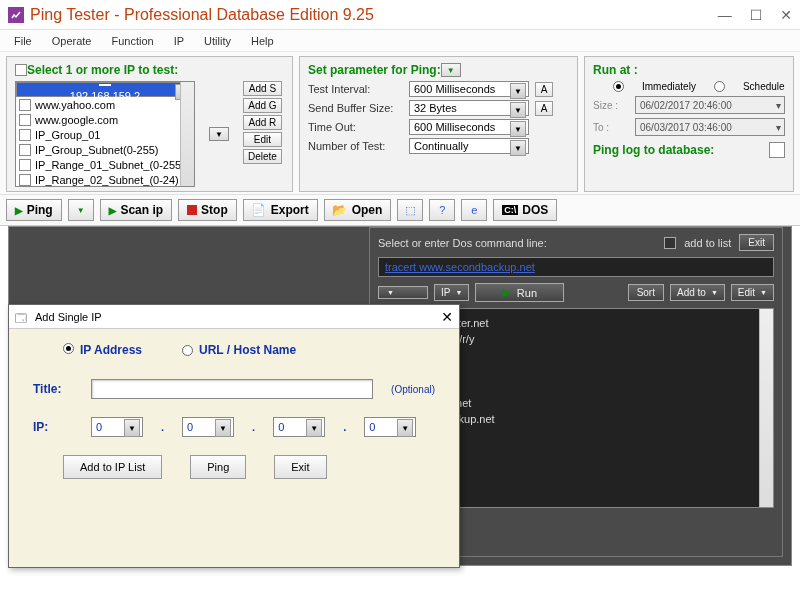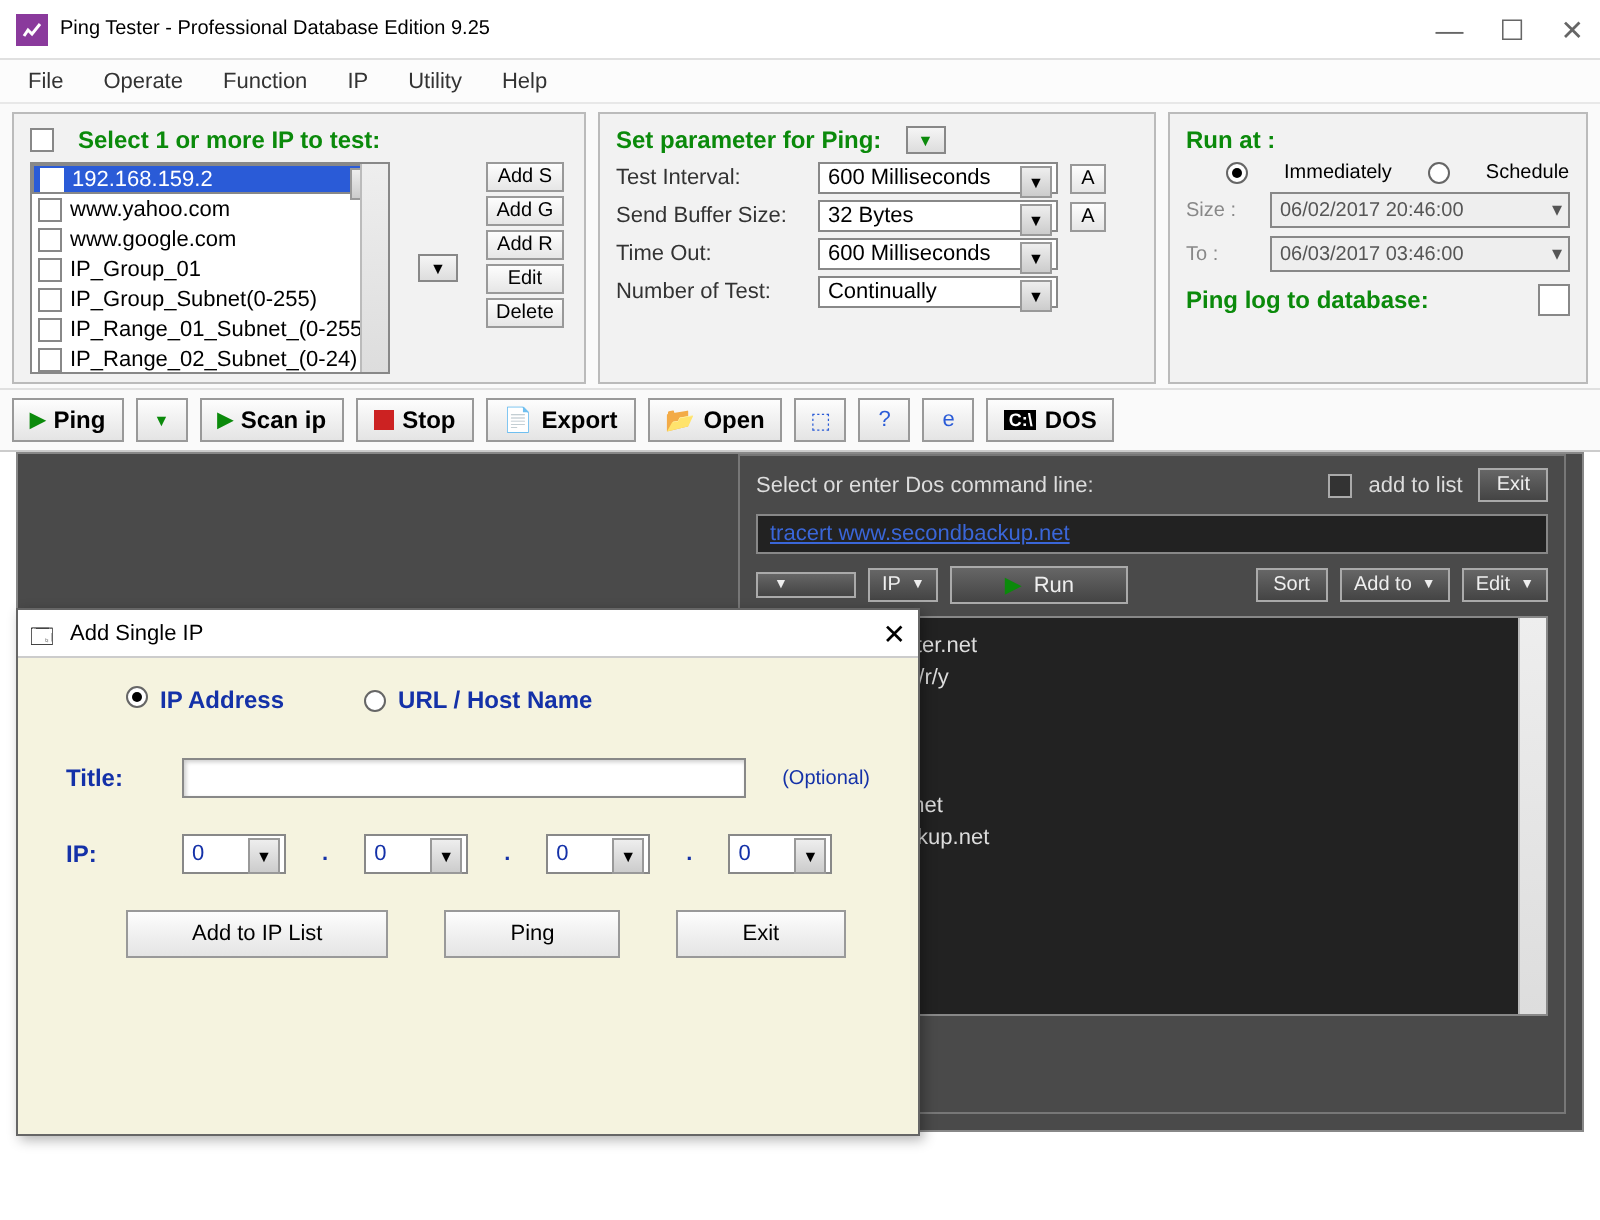--- a/index.html
+++ b/index.html
@@ -1,33 +1,33 @@
 <!DOCTYPE html>
 <html><head>
 <meta charset="utf-8">
 <style>
 * { box-sizing: border-box; margin: 0; padding: 0; }
 body { font-family: Tahoma, Arial, sans-serif; font-size: 11px; background: #fff; width: 800px; height: 610px; overflow: hidden; position: relative; }
 .titlebar { height: 30px; background: #fff; border-bottom: 1px solid #e0e0e0; display: flex; align-items: center; padding: 0 8px; }
 .titlebar .icon { width: 16px; height: 16px; background: #8a3a9c; margin-right: 6px; display:flex; align-items:center; justify-content:center; }
 .titlebar .icon svg { width:10px; height:10px; }
-.titlebar .title { flex: 1; color: #000000; font-size: 10px; }
+.titlebar .title { flex: 1; color: #c2410c; font-size: 16px; }
 .winbtns { display: flex; gap: 18px; color: #666; }
 .winbtns span { cursor: default; font-size: 14px; }
 .menubar { height: 22px; background: #fcfcfc; border-bottom: 1px solid #e8e8e8; display: flex; align-items: center; padding: 0 6px; gap: 4px; }
 .menubar span { padding: 2px 8px; color: #333; font-size: 11px; }
 .panels { display: flex; padding: 4px 6px 2px 6px; gap: 6px; background: #fafafa; }
 .panel { border: 1px solid #bbb; background: #f2f2f2; padding: 6px 8px 4px 8px; position: relative; }
-.panel-h { color: #0b8a0b; font-weight: bold; font-size: 12px; margin-bottom: 4px; display: flex; align-items: center; gap: 12px; }
+.panel-h { color: #0b8a0b; font-weight: bold; font-size: 12px; margin-bottom: 4px; display: flex; align-items: center; gap: 0; }
 .cb { width: 12px; height: 12px; border: 1px solid #888; background: #fff; display: inline-block; }
 .dd-arrow { width: 20px; height: 14px; border: 1px solid #888; background: linear-gradient(#f5f5f5,#ddd); display:inline-flex; align-items:center; justify-content:center; font-size:8px; }
 .ip-listwrap { display:flex; gap:4px; }
 .ip-list { width: 180px; height: 106px; border: 1px solid #888; background: #fff; overflow: hidden; font-size: 11px; }
 .ip-list .row { display: flex; align-items: center; padding: 1px 3px; gap: 4px; height: 15px; }
-.ip-list .row.sel { background: #2a5bd7; color: #fff; }
+.ip-list .row.sel { background: #2a5bd7; color: #fff; flex-direction: column; }
 .sideb { display:flex; flex-direction:column; gap:2px; }
 .btn { border: 1px solid #999; background: linear-gradient(#fdfdfd,#e6e6e6); padding: 2px 6px; font-size: 10px; text-align: center; min-width: 42px; }
 .btn.sm { min-width: 36px; padding: 1px 4px; }
 .btn.a { min-width: 18px; padding: 1px 2px; }
 .param-row { display: flex; align-items: center; margin: 3px 0; gap: 6px; font-size: 11px; }
 .param-row label { width: 95px; color: #333; }
 .sel { border: 1px solid #888; background: #fff; height: 16px; display: flex; align-items: center; padding: 0 4px; font-size: 11px; position:relative; }
 .sel::after { content: "▼"; position:absolute; right:2px; top:1px; font-size:8px; background:linear-gradient(#eee,#ccc); border:1px solid #999; width:14px; height:14px; display:flex; align-items:center; justify-content:center; }
 .sel.w1 { width: 120px; }
 .sel.w2 { width: 48px; }
@@ -63,21 +63,21 @@
 .modal .radios { display:flex; gap:40px; margin-bottom:22px; padding-left:30px; }
 .modal .rlab { color:#1431a8; font-weight:bold; font-size:12px; }
 .mrow { display:flex; align-items:center; gap:18px; margin-bottom:18px; }
 .mrow .lab { color:#1431a8; font-weight:bold; width:40px; font-size:12px; }
 .minput { border:1px solid #888; background:#fff; height:20px; flex:1; box-shadow:inset 1px 1px 2px #ccc; }
 .opt { color:#1431a8; font-size:10px; }
 .oct { border:1px solid #888; background:#fff; width:52px; height:20px; display:flex; align-items:center; padding:0 4px; position:relative; color:#1431a8; }
 .oct::after { content:"▼"; position:absolute; right:2px; font-size:8px; background:linear-gradient(#eee,#ccc); border:1px solid #999; width:14px; height:16px; top:1px; display:flex; align-items:center; justify-content:center; color:#000; }
 .dot { color:#1431a8; font-weight:bold; }
 .mbtns { display:flex; gap:28px; margin-top:14px; padding-left:30px; }
-.mbtn { border:1px solid #999; background:linear-gradient(#fdfdfd,#e4e4e4); padding:5px 32px; font-size:11px; }
+.mbtn { border:1px solid #999; background:linear-gradient(#fdfdfd,#e4e4e4); padding:5px 16px; font-size:11px; }
 .dbcb { width:16px; height:16px; border:1px solid #888; background:#fff; }
 .scroll-handle { position:absolute; right:0; top:0; width:14px; bottom:0; background:linear-gradient(#eee,#ddd); border-left:1px solid #bbb; }
 </style>
 </head>
 <body>
 
 <div class="titlebar">
   <div class="icon">
       <svg viewBox="0 0 10 10">
         <path d="M1 8 L3 5 L5 7 L9 2" stroke="#fff" stroke-width="1.5" fill="none"></path>

